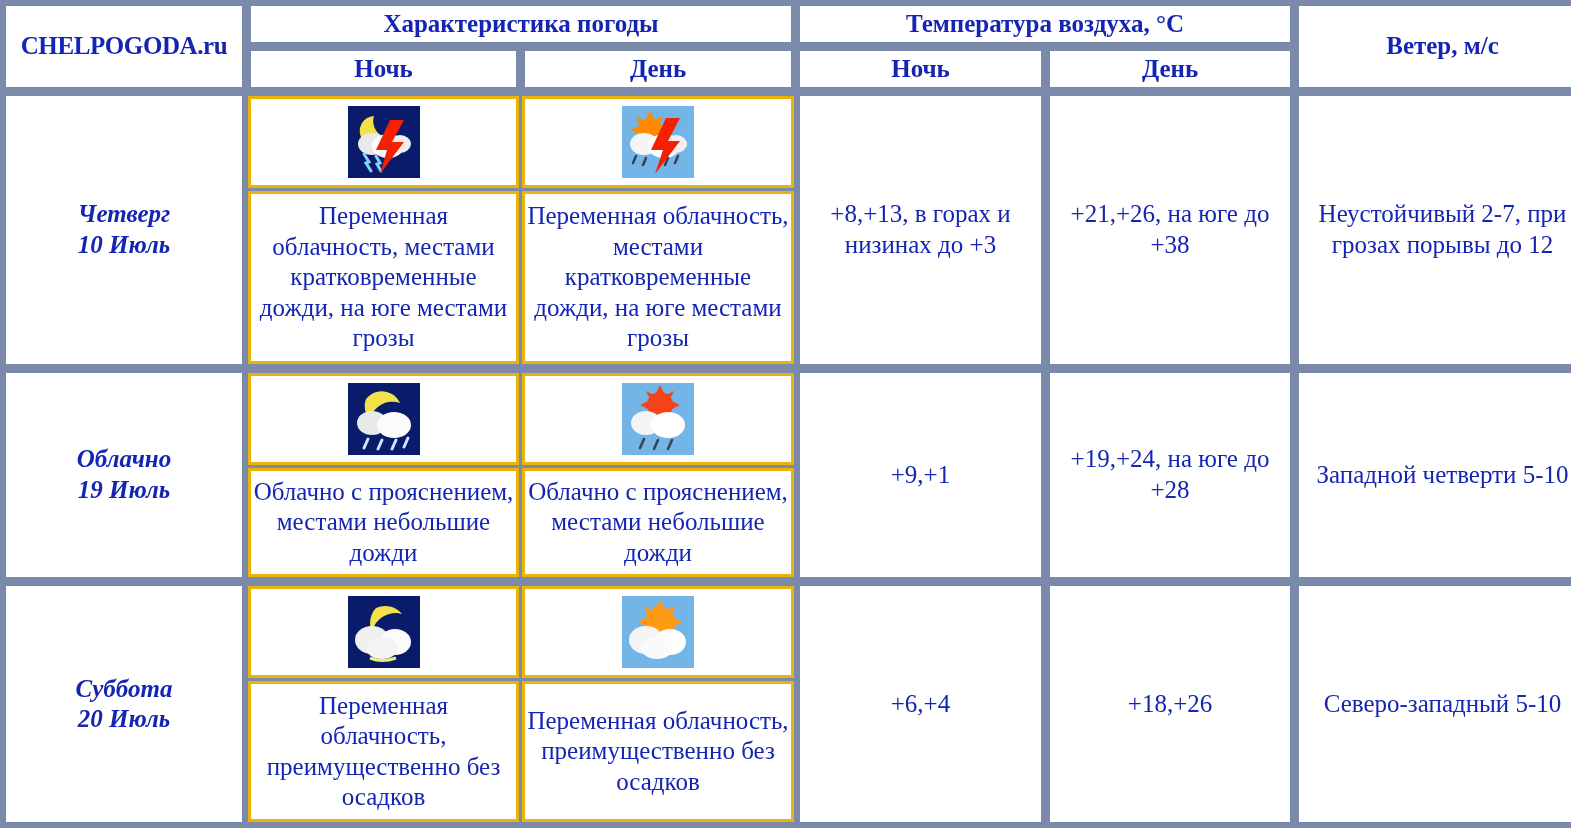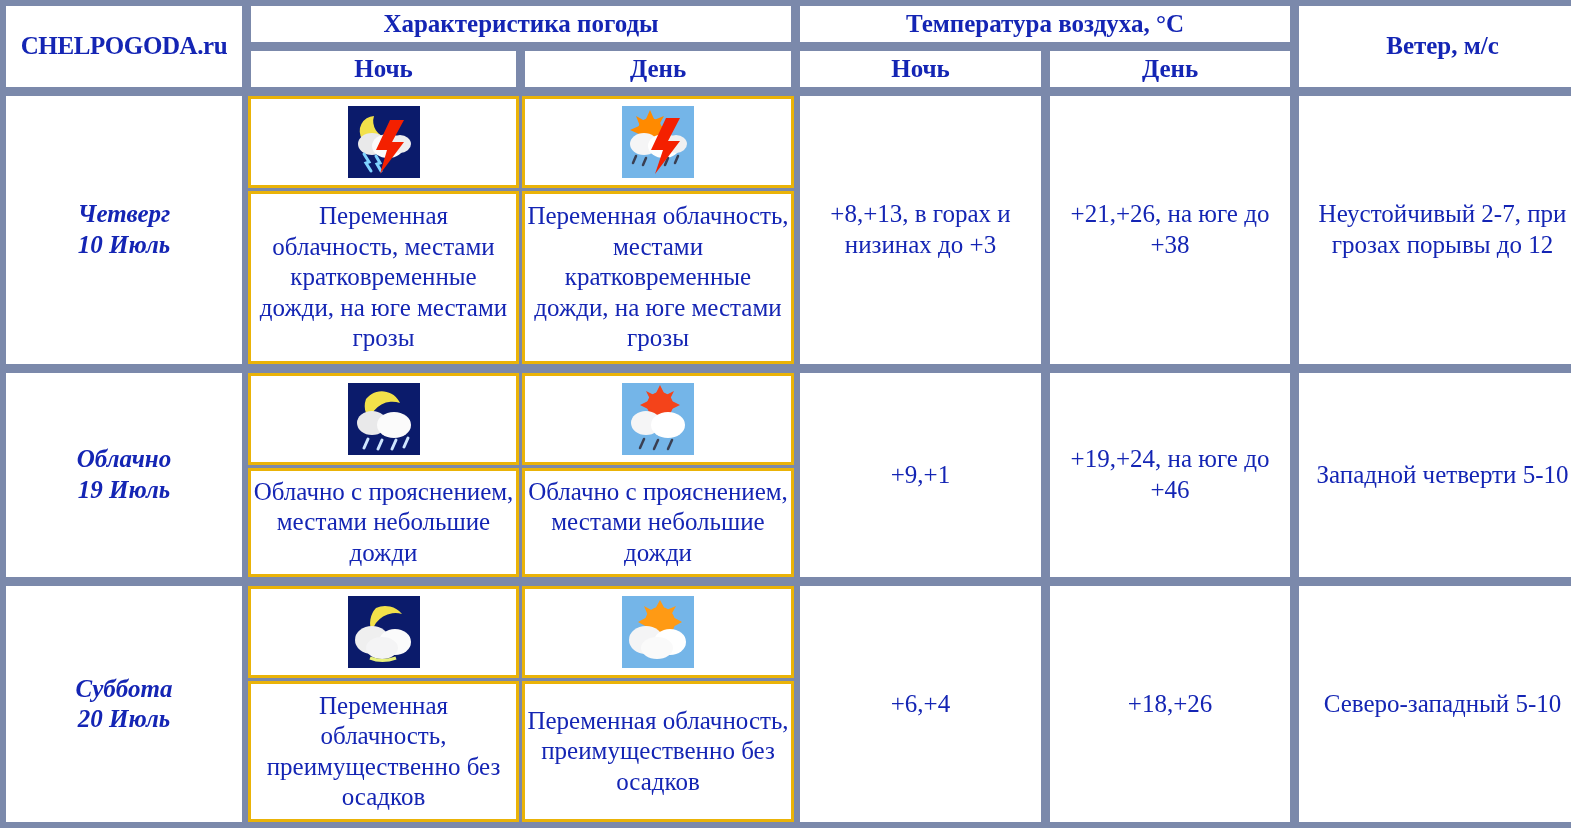--- a/index.html
+++ b/index.html
@@ -245,21 +245,21 @@
           </div>
         </td>
               </tr>
         <tr>
                 <td class="desc-cell">Облачно с прояснением, местами небольшие дожди</td>
               </tr>
       </tbody>
           </table>
     </td>
     <td class="temp-cell">+9,+1</td>
-    <td class="temp-cell">+19,+24, на юге до +46</td>
+    <td class="temp-cell">+19,+24, на юге до +28</td>
     <td class="wind-cell">Западной четверти 5-10</td>
   </tr>
 
   <tr>
     <td class="day-name">
       <div>Суббота</div>
       <div>20 Июль</div>
     </td>
     <td style="padding:0;border:none;background:transparent">
       <table class="stack">

